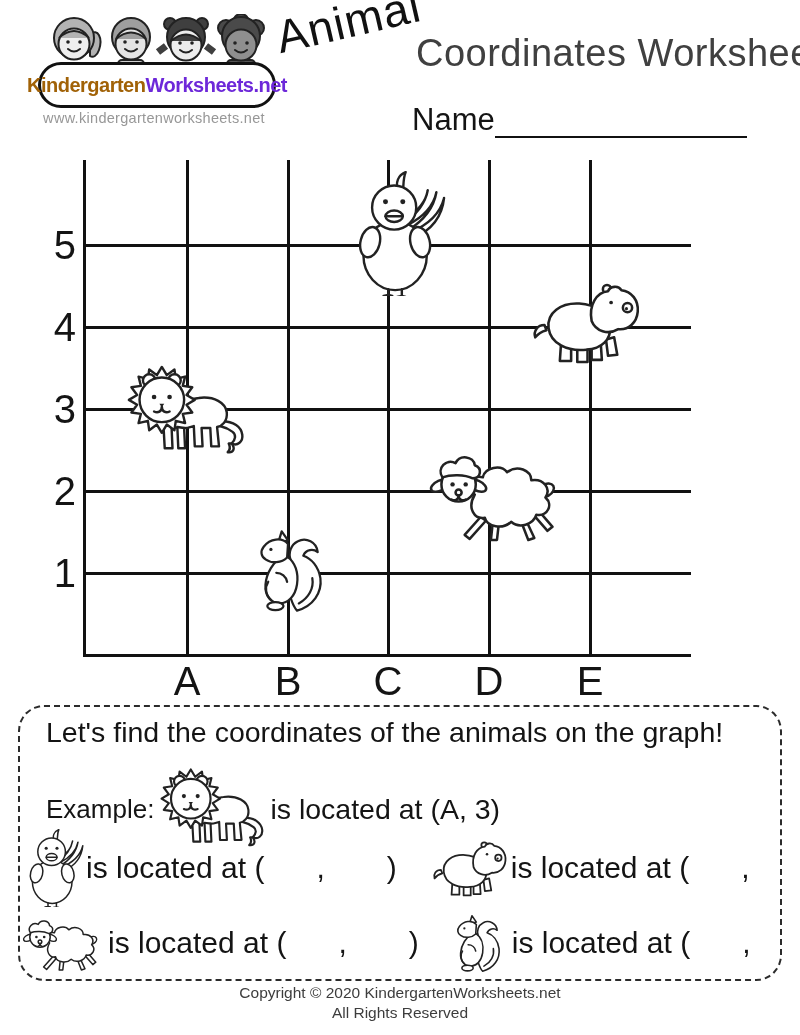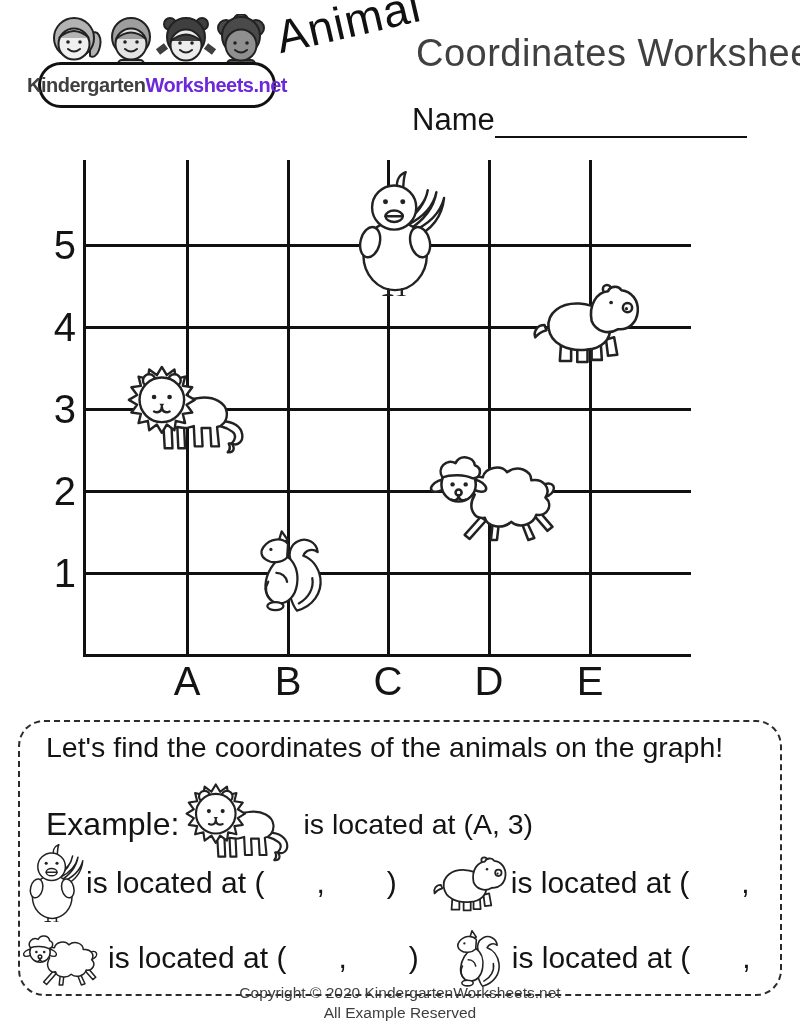--- a/index.html
+++ b/index.html
@@ -9,21 +9,21 @@
     font-family:"Liberation Sans", sans-serif;
   }
   .abs{position:absolute;}
   
   .logo-pill{
     position:absolute;left:38px;top:62px;width:232px;height:40px;
     background:#fff;border:3px solid #111;border-radius:24px;
     display:flex;align-items:center;justify-content:center;
     font-weight:bold;font-size:20px;letter-spacing:-0.5px;white-space:nowrap;
   }
-  .logo-pill .pre{color:#404040;}
+  .logo-pill .pre{color:#a16207;}
   .logo-pill .suf{color:#6d28d9;}
   .logo-url{
     position:absolute;left:28px;top:110px;width:252px;text-align:center;
     color:#979797;font-size:14.5px;letter-spacing:0.3px;
   }
   
   .title-accent{
     position:absolute;left:283px;top:10px;font-size:46px;color:#111;
     transform:rotate(-13deg);transform-origin:left bottom;letter-spacing:1px;
   }
@@ -31,27 +31,27 @@
   .name-row{position:absolute;left:412px;top:102px;font-size:31px;white-space:nowrap;}
   .name-blank{display:inline-block;width:252px;height:30px;border-bottom:2.5px solid #111;vertical-align:bottom;}
   
   .vline{position:absolute;width:3px;background:#111;top:160px;height:497px;}
   .hline{position:absolute;height:3px;background:#111;left:83px;width:608px;}
   .rowlab{position:absolute;left:24px;width:52px;height:54px;line-height:54px;text-align:right;font-size:40px;}
   .collab{position:absolute;top:659px;width:52px;text-align:center;font-size:40px;}
   .animal{position:absolute;}
   
   .box{
-    position:absolute;left:18px;top:720px;width:764px;height:276px;
+    position:absolute;left:18px;top:705px;width:764px;height:276px;
     border:2.5px dashed #2b2b2b;border-radius:26px;box-sizing:border-box;
   }
   .instruction{position:absolute;left:26px;top:9px;font-size:28.5px;white-space:nowrap;}
   .example-row{position:absolute;left:26px;top:52px;display:flex;align-items:center;height:100px;}
-  .example-label{font-size:32px;}
-  .example-answer{font-size:28.5px;margin-left:8px;white-space:nowrap;}
+  .example-label{font-size:26px;}
+  .example-answer{font-size:28.5px;margin-left:0;white-space:nowrap;}
   .q-row{position:absolute;display:flex;align-items:center;}
   .q-row1{left:4px;top:116px;height:90px;}
   .q-row2{left:2px;top:198px;height:76px;}
   .qtext{font-size:30px;white-space:nowrap;}
   .gap{display:inline-block;height:1px;}
   .g1{width:52px;}
   .g2{width:62px;}
   
   .footer1{position:absolute;left:0;top:984px;width:800px;text-align:center;font-size:15.5px;color:#3d3d3d;}
   .footer2{position:absolute;left:0;top:1004px;width:800px;text-align:center;font-size:15.5px;color:#3d3d3d;}
@@ -183,20 +183,21 @@
       <path d="M26,35 Q32,40 38,35"></path>
       <path d="M83,35 Q89,40 95,35"></path>
       <path d="M138,36 Q144,41 150,36"></path>
       <path d="M193,36 Q199,41 205,36"></path>
     </g>
   </svg>
   <div class="logo-pill">
     <span class="pre">Kindergarten</span>
       <span class="suf">Worksheets.net</span>
   </div>
+  <div class="logo-url">www.kindergartenworksheets.net</div>
 </div>
 
 <div class="title-accent">Animal</div>
 <div class="title-rest">Coordinates Worksheet</div>
 <div class="name-row">
   <span>Name</span><span class="name-blank"></span>
 </div>
 
 <div class="abs" style="left:0;top:150px;width:800px;height:560px;position:static;">
   <div class="vline" style="left:83px;"></div>
@@ -269,13 +270,13 @@
       </svg>
     <span class="qtext" style="margin-left:2px;"><span>is located at (</span><span class="gap g1"></span><span>,</span><span class="gap g2"></span><span>)</span></span>
     <svg style="margin-left:32px;" width="57" height="63" viewBox="0 0 90 100">
         <use href="#sym-squirrel"></use>
       </svg>
     <span class="qtext" style="margin-left:4px;"><span>is located at (</span><span class="gap g1"></span><span>,</span><span class="gap g2"></span><span>)</span></span>
   </div>
 </div>
 
 <div class="footer1">Copyright © 2020 KindergartenWorksheets.net</div>
-<div class="footer2">All Example Reserved</div>
+<div class="footer2">All Rights Reserved</div>
 
 </body></html>

